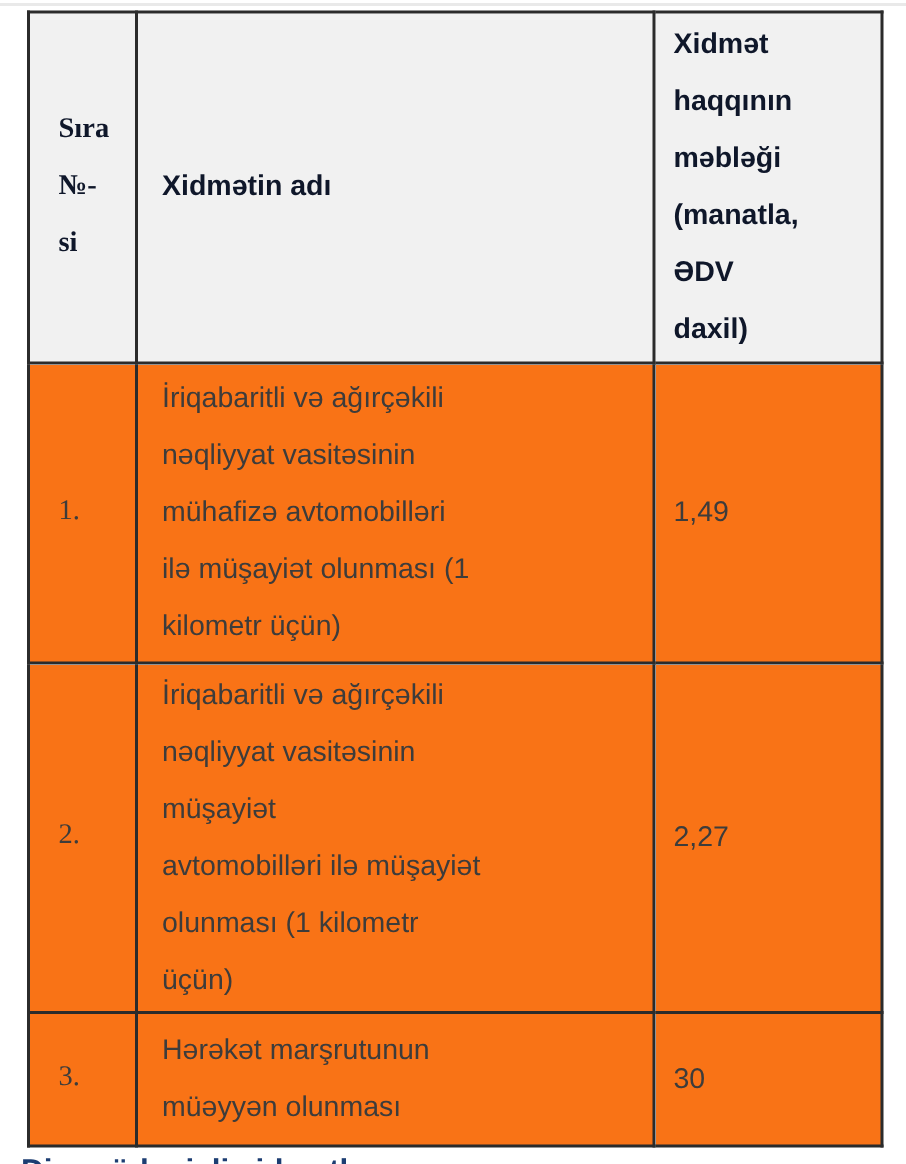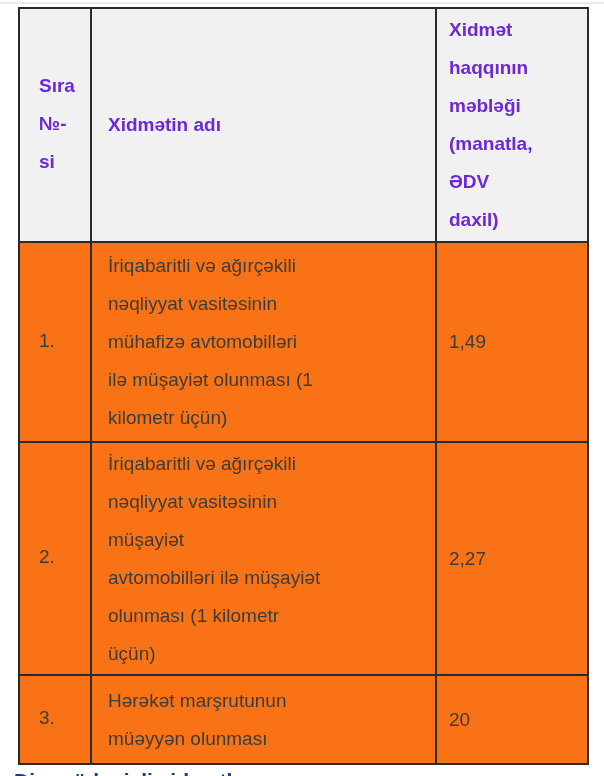--- a/index.html
+++ b/index.html
@@ -30,32 +30,32 @@
     border: 2px solid #2b2b2b;
     vertical-align: middle;
     text-align: left;
     white-space: pre-line;
     font-size: 19px;
     line-height: 38px;
     overflow: hidden;
   }
   .fee-table th {
     background: #f1f1f1;
-    color: #6d28d9;
+    color: #0f172a;
     font-weight: bold;
   }
   .fee-table td {
     background: #f97316;
     color: #3d3c3b;
     font-weight: normal;
   }
   .col-no   { width: 72px; }
   .col-name { width: 345px; }
   .col-fee  { width: 152px; }
-  .cell-no   { padding: 0 6px 3px 19px; }
+  .cell-no   { padding: 0 6px 3px 19px; font-family: Liberation Serif, serif; }
   .cell-name { padding: 0 10px 0 16px; }
   .cell-fee  { padding: 0 6px 0 12px; }
   tr.header-row { height: 234px; }
   tr.row-1 { height: 200px; }
   tr.row-2 { height: 233px; }
   tr.row-3 { height: 89px; }
   .partial-heading {
     margin: 3px 0 0 14px;
     font-size: 21px;
     line-height: 26px;
@@ -106,18 +106,18 @@
 müşayiət
 avtomobilləri ilə müşayiət
 olunması (1 kilometr
 üçün)</td>
       <td class="cell-fee">2,27</td>
     </tr>
     <tr class="row-3">
       <td class="cell-no">3.</td>
       <td class="cell-name">Hərəkət marşrutunun
 müəyyən olunması</td>
-      <td class="cell-fee">20</td>
+      <td class="cell-fee">30</td>
     </tr>
   </tbody>
 </table>
 
 <div class="partial-heading">Digər ödənişli xidmətlər</div>
 
 </body></html>

